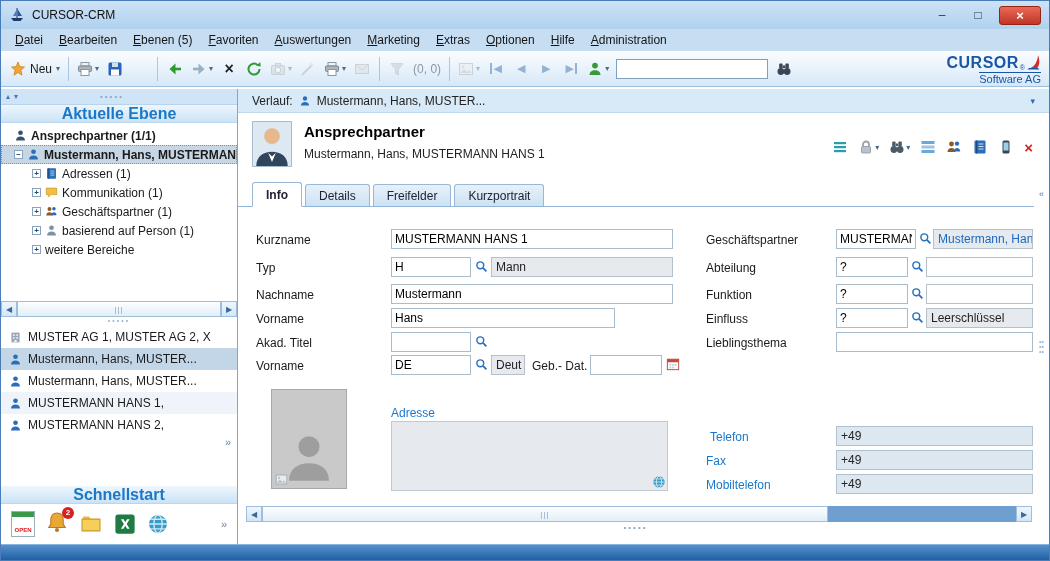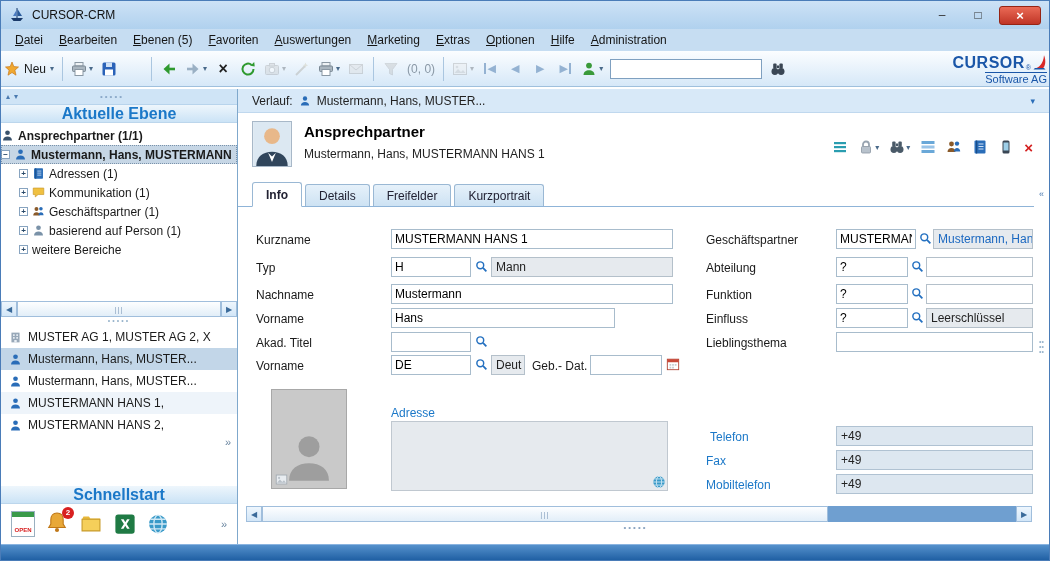--- a/index.html
+++ b/index.html
@@ -20,21 +20,21 @@
 
   
   .menubar { position:absolute; top:28px; left:0; right:0; height:22px; background:#c6ddf2;
     display:flex; align-items:center; padding-left:6px; }
   .menu-item { display:inline-block; font-size:12px; color:#151515; padding:2px 8px; }
   .menu-item::first-letter { text-decoration:underline; }
 
   
   .toolbar { position:absolute; top:50px; left:0; right:0; height:36px;
     background:linear-gradient(#fbfdff,#d6e8f8); border-bottom:1px solid #9fc0dd;
-    display:flex; align-items:center; padding:0 0; gap:1px; }
+    display:flex; align-items:center; padding:0 6px; gap:1px; }
   .tb-btn { height:26px; min-width:24px; display:flex; align-items:center; justify-content:center;
     gap:2px; padding:0 3px; border-radius:2px; }
   .tb-sep { width:1px; height:24px; background:#aac6e0; margin:0 4px; flex:none; }
   .dd { font-size:8px; color:#4a6a8a; }
   .disabled { opacity:.42; filter:saturate(.25); }
   .ic { display:inline-flex; width:16px; height:16px; flex:none; }
   .ic svg { width:100%; height:100%; display:block; }
   .glyph { font-weight:bold; font-size:16px; line-height:1; }
   .new-label { font-size:12px; color:#1a1a1a; padding:0 2px; }
   .counter-text { font-size:12px; color:#8a98a6; padding:0 3px; }
@@ -55,21 +55,21 @@
     border-right:1px solid #7fa8cc; display:flex; flex-direction:column; }
   .side-minibar { height:16px; background:#cfe4f6; border-bottom:1px solid #b8d4ec;
     display:flex; align-items:center; padding:0 3px; flex:none; }
   .mini-arrow { font-size:8px; color:#4a7ab0; padding:0 2px; }
   .dots-h { flex:1; text-align:center; font-size:8px; letter-spacing:2px; color:#8aa8c8; }
   .panel-header { height:18px; flex:none; background:linear-gradient(#eef6fc,#cbe3f6);
     color:#1b78c8; font-weight:bold; font-size:16px; text-align:center; line-height:18px;
     border-bottom:1px solid #bcd6ec; }
   .tree { height:178px; flex:none; padding-top:3px; overflow:hidden; }
   .tree-row { display:flex; align-items:center; height:19px; font-size:12px; gap:4px;
-    padding-left:0; white-space:nowrap; overflow:hidden; color:#1a1a1a; }
+    padding-left:13px; white-space:nowrap; overflow:hidden; color:#1a1a1a; }
   .tree-row.root { font-weight:bold; }
   .tree-row.selected { background:#c6d6e5; font-weight:bold; outline:1px dotted #7a92aa; outline-offset:-1px; }
   .expander { width:9px; height:9px; border:1px solid #88a4c0; background:#fff; font-size:8px;
     line-height:7px; text-align:center; color:#2a4a6a; flex:none; font-weight:bold; }
   .ind { margin-left:18px; }
   .ic.s13 { width:13px; height:13px; }
   .ic.s12 { width:12px; height:12px; }
   .side-hscroll { height:16px; flex:none; display:flex; background:#cfe3f5; }
   .scroll-btn { width:16px; height:16px; flex:none; background:linear-gradient(#eef6fd,#d2e6f8);
     border:1px solid #a0bedc; display:flex; align-items:center; justify-content:center;

